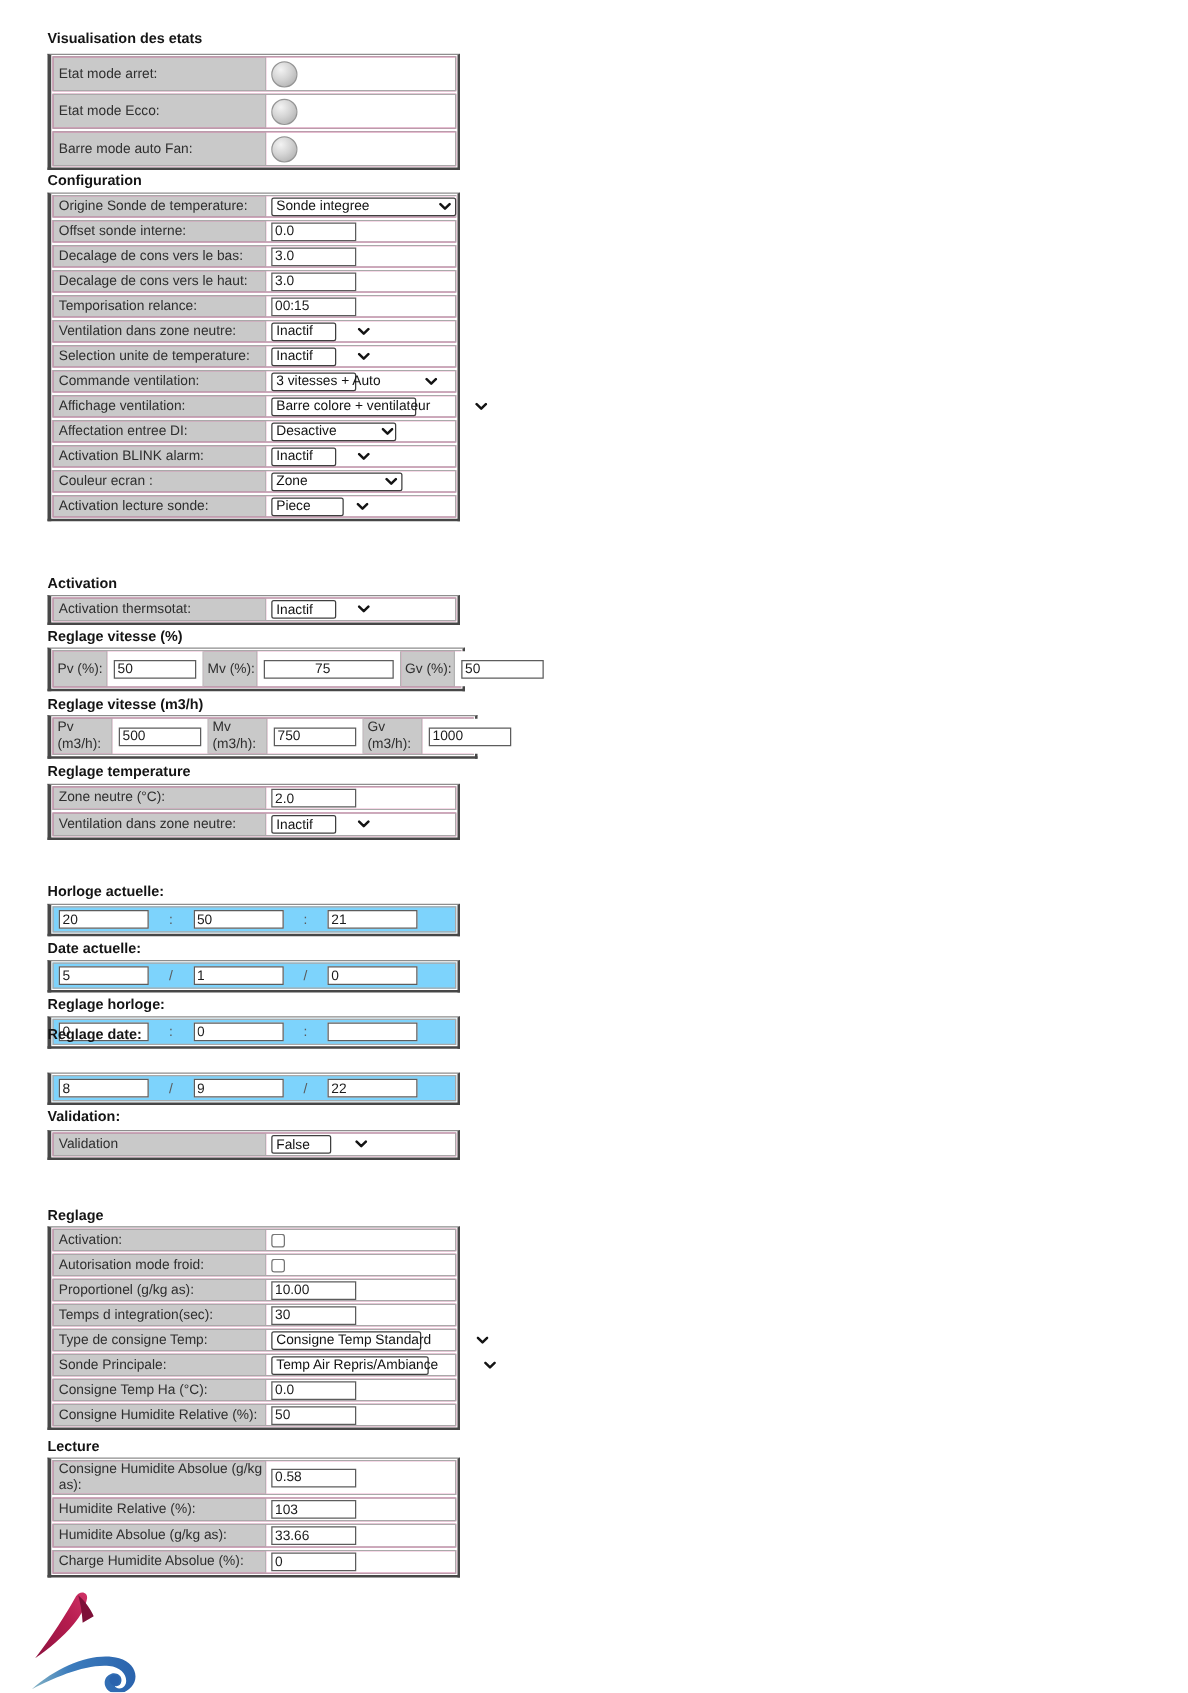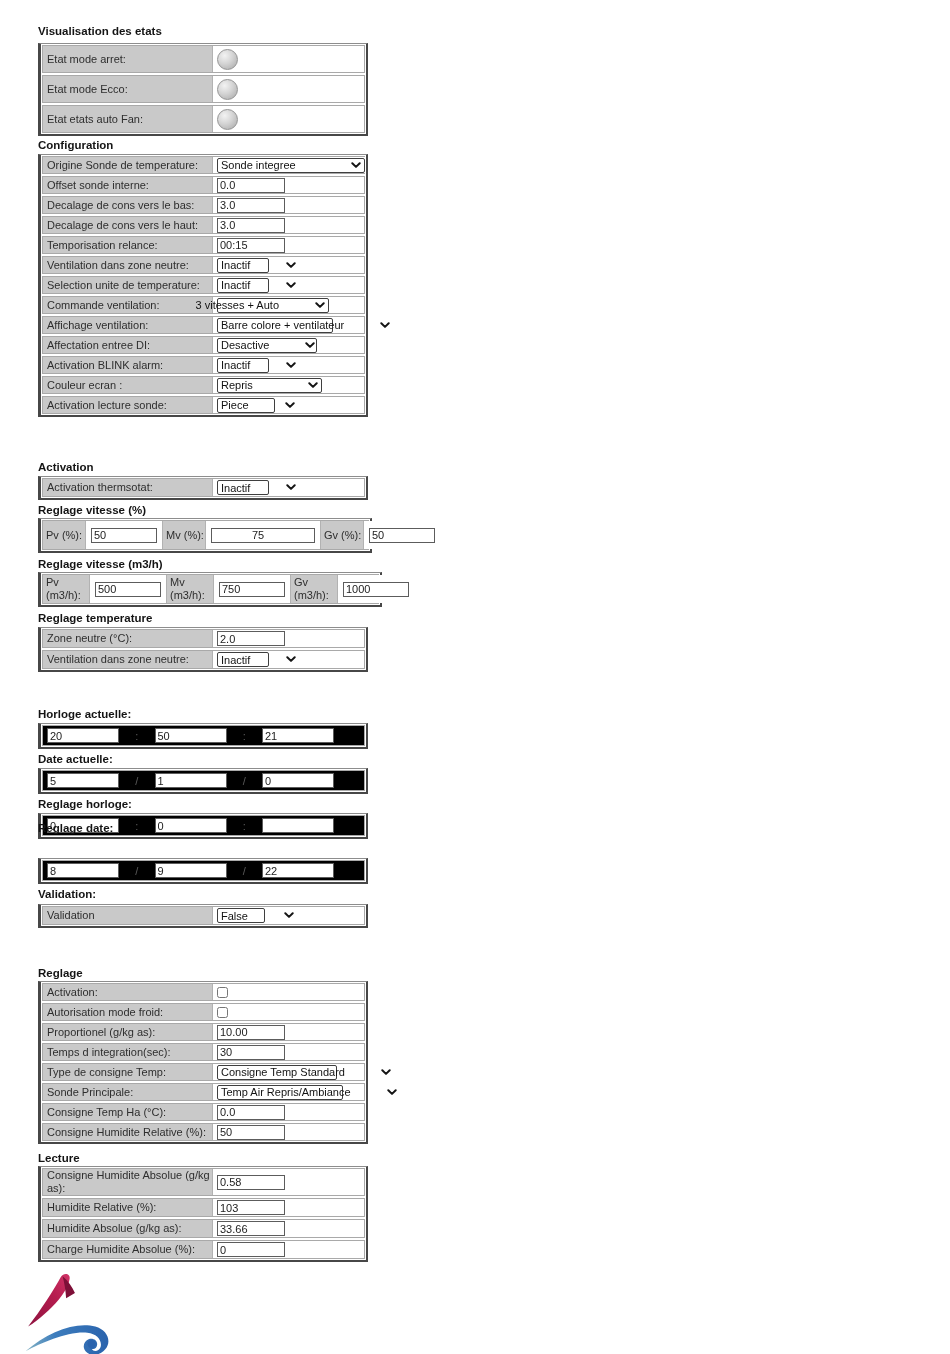--- a/index.html
+++ b/index.html
@@ -16,21 +16,21 @@
   .h26{height:26px;} .h17{height:17px;} .h16{height:16px;} .h28{height:28px;}
   .ti{height:13px;border:1px solid #5c5c5c;font-family:"Liberation Sans",sans-serif;font-size:11px;
       padding:0 2px;color:#1c1c1c;background:#fff;box-sizing:content-box;}
   .sel{display:inline-flex;align-items:center;justify-content:space-between;height:15px;
        border:1px solid #3f3f3f;border-radius:2px;background:#fff;padding:0 3px 0 3px;
        color:#121212;white-space:nowrap;box-sizing:border-box;cursor:default;gap:31px;}
   .chev{display:inline-flex;margin-left:5px;}
   .led{width:19px;height:19px;border-radius:50%;border:1px solid #949494;
        background:radial-gradient(circle at 35% 30%,#f3f3f3 0%,#d4d4d4 45%,#a6a6a6 100%);}
   .cb{width:11px;height:11px;margin:0;}
-  .trow{display:flex;align-items:center;border:1px solid #a9a9a9;height:19px;background:#000000;padding:0 4px;}
+  .trow{display:flex;align-items:center;border:1px solid #a9a9a9;height:19px;background:#7dd3fc;padding:0 4px;}
   .tsep{flex:1;text-align:center;color:#5a5a5a;}
   .vlbl{flex:0 0 38px;background:#c9c9c9;display:flex;align-items:center;padding:1px 1px 1px 3px;
         border-right:1px solid #b2b2b2;line-height:1.15;color:#2e2e2e;}
   .vval{display:flex;align-items:center;padding:0 5px;border-right:1px solid #b2b2b2;background:#fff;}
   .vval:last-child{border-right:none;}
   .w38{flex:0 0 42px;width:42px;}
 </style>
 </head>
 <body>
 
@@ -44,21 +44,21 @@
           <div class="led"></div>
         </div>
     </div>
     <div class="row h26">
       <div class="lbl">Etat mode Ecco:</div>
       <div class="val">
           <div class="led"></div>
         </div>
     </div>
     <div class="row h26">
-      <div class="lbl">Etat etats auto Fan:</div>
+      <div class="lbl">Barre mode auto Fan:</div>
       <div class="val">
           <div class="led"></div>
         </div>
     </div>
   </div>
 
   <div class="sec-title" style="left:38px;top:139px;">Configuration</div>
   <div class="tbl" style="left:38px;top:154px;width:330px;">
     <div class="row h16">
       <div class="lbl">Origine Sonde de temperature:</div>
@@ -119,21 +119,21 @@
               <svg width="10" height="7" viewBox="0 0 10 7">
                 <path d="M1.3 1.3 L5 4.9 L8.7 1.3" fill="none" stroke="#141414" stroke-width="2" stroke-linecap="round" stroke-linejoin="round"></path>
               </svg>
             </span>
       </div>
         </div>
     </div>
     <div class="row h16">
       <div class="lbl">Commande ventilation:</div>
       <div class="val">
-          <div class="sel" style="width:112px;justify-content:flex-end;">
+          <div class="sel" style="width:68px;">
         <span>3 vitesses + Auto</span>
         <span class="chev">
               <svg width="10" height="7" viewBox="0 0 10 7">
                 <path d="M1.3 1.3 L5 4.9 L8.7 1.3" fill="none" stroke="#141414" stroke-width="2" stroke-linecap="round" stroke-linejoin="round"></path>
               </svg>
             </span>
       </div>
         </div>
     </div>
     <div class="row h16">
@@ -172,21 +172,21 @@
                 <path d="M1.3 1.3 L5 4.9 L8.7 1.3" fill="none" stroke="#141414" stroke-width="2" stroke-linecap="round" stroke-linejoin="round"></path>
               </svg>
             </span>
       </div>
         </div>
     </div>
     <div class="row h16">
       <div class="lbl">Couleur ecran :</div>
       <div class="val">
           <div class="sel" style="width:105px;">
-        <span>Repris</span>
+        <span>Zone</span>
         <span class="chev">
               <svg width="10" height="7" viewBox="0 0 10 7">
                 <path d="M1.3 1.3 L5 4.9 L8.7 1.3" fill="none" stroke="#141414" stroke-width="2" stroke-linecap="round" stroke-linejoin="round"></path>
               </svg>
             </span>
       </div>
         </div>
     </div>
     <div class="row h16">
       <div class="lbl">Activation lecture sonde:</div>

